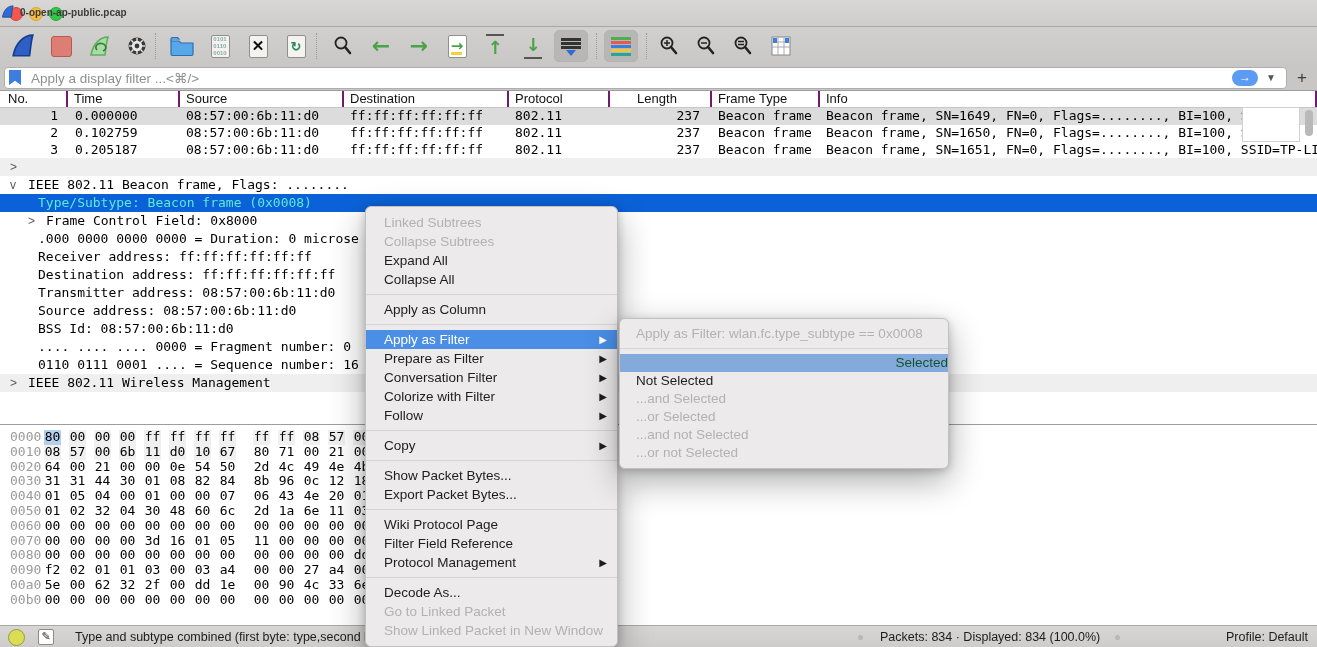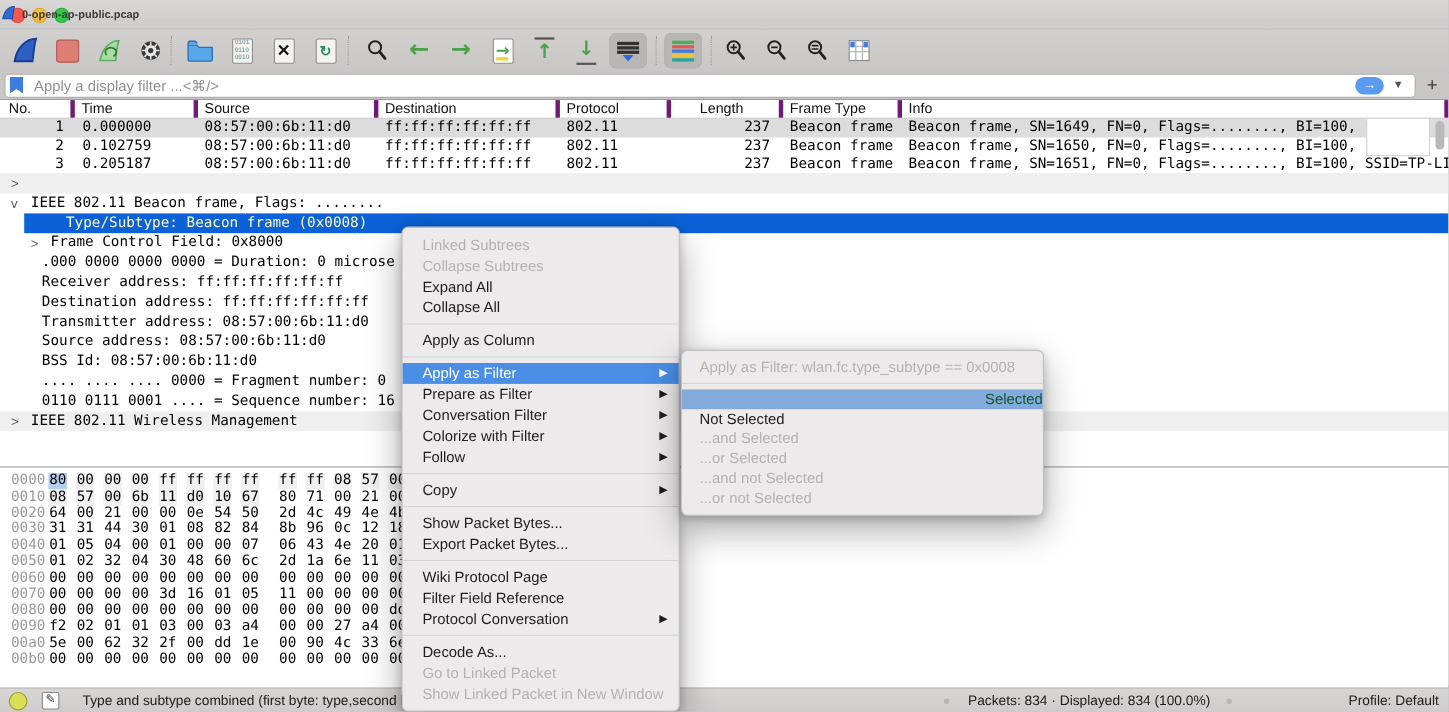--- a/index.html
+++ b/index.html
@@ -36,21 +36,21 @@
   #filter-placeholder{position:absolute;left:26px;top:2px;font-size:13.5px;color:#8f8f8f;}
   #apply-btn{position:absolute;right:28px;top:2px;width:26px;height:16px;background:#5b9cf2;
     border-radius:8px;color:#fff;text-align:center;font-size:12px;line-height:15px;font-weight:bold;}
   #filter-caret{position:absolute;right:10px;top:4px;font-size:10px;color:#555;}
   #filter-plus{position:absolute;right:10px;top:2px;font-size:17px;color:#3c3c3c;}
   
   #packetlist{position:absolute;left:0;top:90px;width:100%;height:67px;background:#fff;
     border-top:1px solid #9d9d9d;border-bottom:1px solid #9d9d9d;overflow:hidden;}
   #plheader{display:flex;height:16px;background:#fff;border-bottom:1px solid #c6c6c6;
     font-size:13px;color:#111;}
-  #plheader span{border-right:4px solid #701a75;padding-left:6px;box-sizing:border-box;overflow:hidden;white-space:nowrap;}
+  #plheader span{border-right:2px solid #701a75;padding-left:6px;box-sizing:border-box;overflow:hidden;white-space:nowrap;}
   .prow{display:flex;height:17px;font-family:"DejaVu Sans Mono",monospace;font-size:13px;
     color:#000;white-space:nowrap;}
   .prow span{box-sizing:border-box;overflow:hidden;flex-shrink:0;}
   .prow.selected{background:#dcdcdc;}
   .c-no{width:68px;text-align:right;padding-right:10px;}
   .c-time{width:112px;padding-left:7px;}
   .c-src{width:164px;padding-left:6px;}
   .c-dst{width:165px;padding-left:6px;}
   .c-proto{width:101px;padding-left:6px;}
   .c-len{width:102px;text-align:right;padding-right:12px;}
@@ -59,21 +59,21 @@
   #plheader .c-no{text-align:left;padding-left:8px;}
   #plheader .c-len{text-align:center;padding-left:6px;}
   #pl-scrolltrack{position:absolute;right:17px;top:16px;width:56px;height:33px;background:#fff;
     border:1px solid #d2d2d2;}
   #pl-scrollthumb{position:absolute;right:4px;top:19px;width:8px;height:26px;background:#b9b9b9;border-radius:4px;}
   
   #details{position:absolute;left:0;top:158px;width:100%;height:266px;background:#fff;overflow:hidden;}
   .dline{position:relative;height:18px;line-height:18px;font-family:"DejaVu Sans Mono",monospace;
     font-size:13px;color:#000;white-space:nowrap;}
   .dline.band{background:#efefef;}
-  .dline.selrow{background:#0b62d8;color:#fef9c3;margin-left:22px;}
+  .dline.selrow{background:#0b62d8;color:#5eead4;}
   .dchev{position:absolute;font-family:"Liberation Sans",sans-serif;color:#5a5a5a;font-size:12px;}
   .ind0 .dchev{left:10px;} .ind0 .dtext{margin-left:28px;} .ind1 .dtext{margin-left:38px;}
   .ind1c .dchev{left:28px;} .ind1c .dtext{margin-left:46px;}
   
   #hexpane{position:absolute;left:0;top:424px;width:100%;height:199px;background:#fff;
     border-top:1px solid #9d9d9d;overflow:hidden;padding-top:5px;box-sizing:border-box;}
   .hrow{height:14.8px;line-height:14.8px;font-family:"DejaVu Sans Mono",monospace;font-size:13px;white-space:nowrap;}
   .hoff{display:inline-block;width:34px;margin-left:10px;color:#9a9a9a;}
   .hbyte{display:inline-block;width:17px;margin-right:8px;color:#000;text-align:center;}
   .hbyte.gap{margin-right:17px;}
@@ -369,21 +369,21 @@
       <div class="mitem"><span>Colorize with Filter</span><span class="marrow">▶</span></div>
       <div class="mitem"><span>Follow</span><span class="marrow">▶</span></div>
       <div class="msep"></div>
       <div class="mitem"><span>Copy</span><span class="marrow">▶</span></div>
       <div class="msep"></div>
       <div class="mitem"><span>Show Packet Bytes...</span></div>
       <div class="mitem"><span>Export Packet Bytes...</span></div>
       <div class="msep"></div>
       <div class="mitem"><span>Wiki Protocol Page</span></div>
       <div class="mitem"><span>Filter Field Reference</span></div>
-      <div class="mitem"><span>Protocol Conversation</span><span class="marrow">▶</span></div>
+      <div class="mitem"><span>Protocol Management</span><span class="marrow">▶</span></div>
       <div class="msep"></div>
       <div class="mitem"><span>Decode As...</span></div>
       <div class="mitem disabled"><span>Go to Linked Packet</span></div>
       <div class="mitem disabled"><span>Show Linked Packet in New Window</span></div>
     </div>
 
   <div id="filtersubmenu" class="menu">
       <div class="mitem disabled"><span>Apply as Filter: wlan.fc.type_subtype == 0x0008</span></div>
       <div class="msep"></div>
       <div class="mitem hl2"><span>Selected</span></div>

